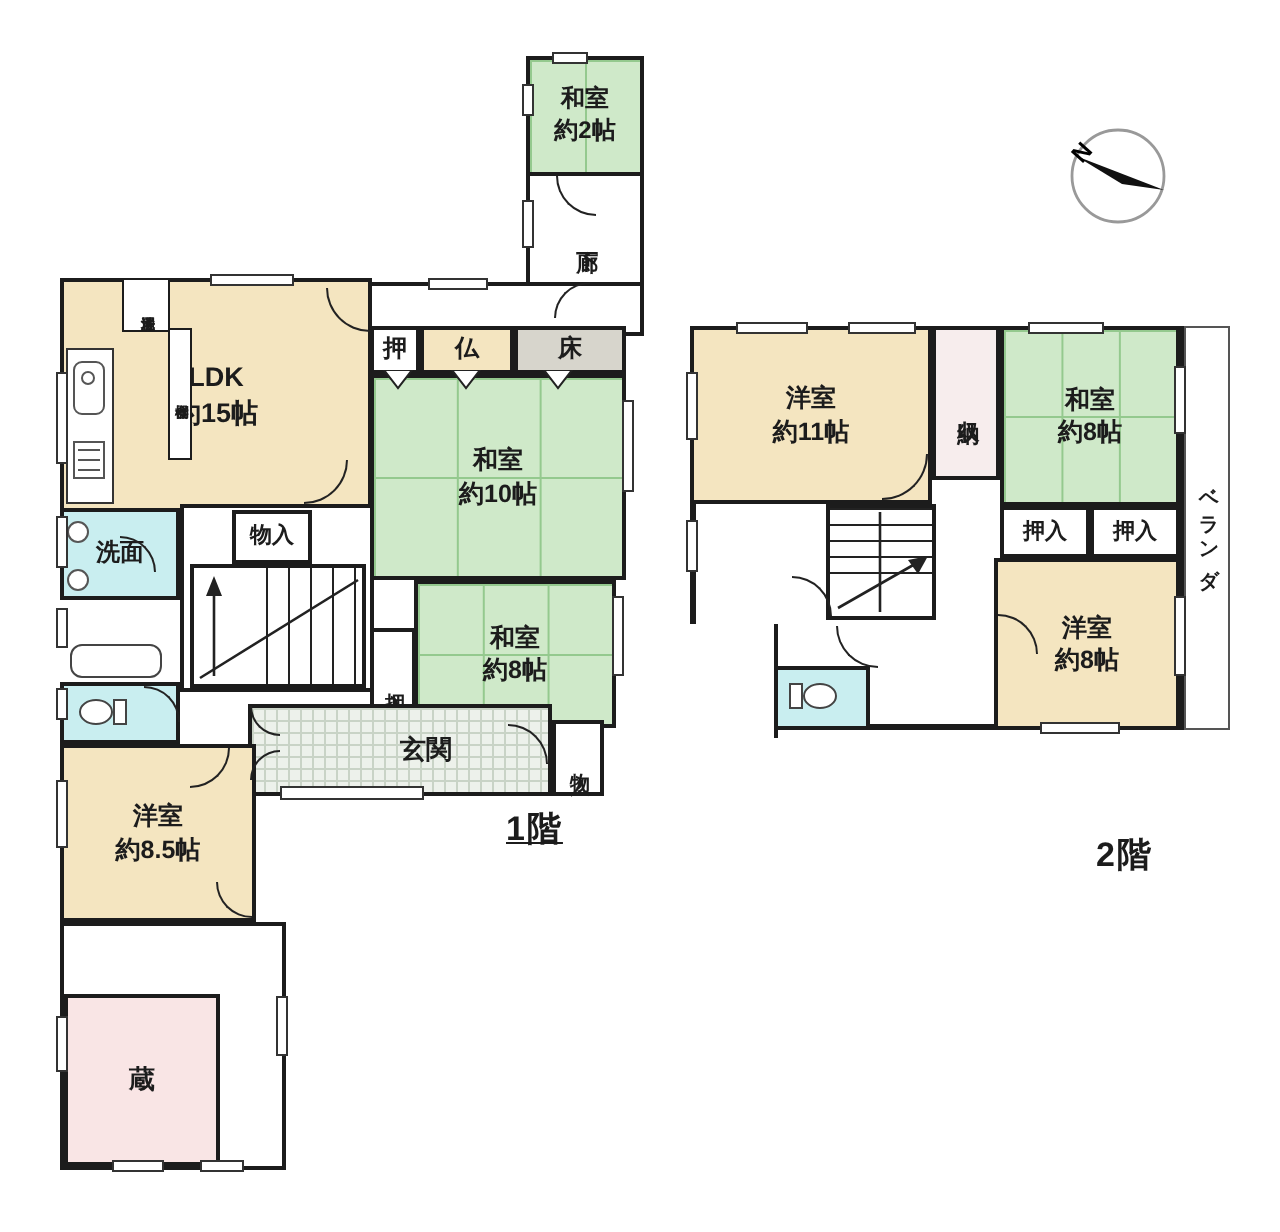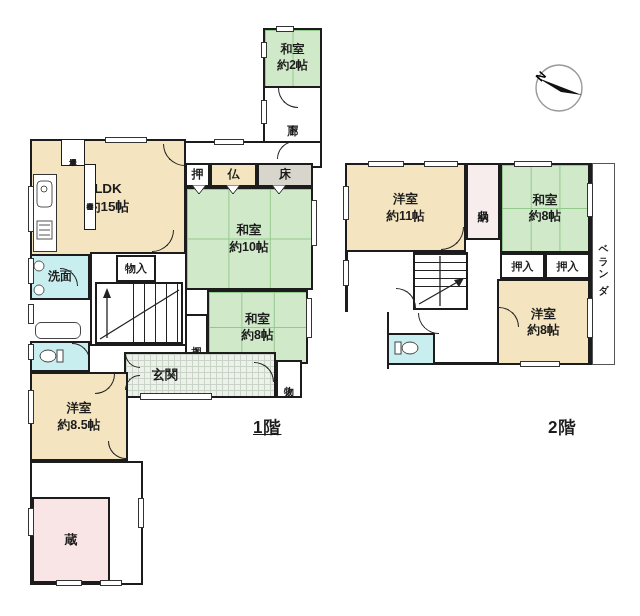--- a/index.html
+++ b/index.html
@@ -17,21 +17,21 @@
     background-size:33.4% 50%;}
   .tatami2{background-size:50% 100%;}
   .wet{background:var(--wet);}
   .pink{background:var(--pink);}
   .palepink{background:var(--pale_pink);}
   .gray{background:var(--tokonoma);}
   .white{background:#fff;}
   .genkan{background-color:var(--genkan);
     background-image:linear-gradient(to right,var(--genkan_line) 1px,transparent 1px),
                      linear-gradient(to bottom,var(--genkan_line) 1px,transparent 1px);
-    background-size:6px 6px;justify-content:flex-start;padding-left:26px;}
+    background-size:6px 6px;justify-content:center;padding-left:26px;}
   .vtext{writing-mode:vertical-rl;text-orientation:upright;letter-spacing:1px;}
   .sm{font-size:11px;}
   .xs{font-size:10px;}
   .tiny{font-size:7px;font-weight:600;letter-spacing:0;}
   .win{position:absolute;background:#fff;border:1px solid #333;box-sizing:border-box;z-index:5;}
   .door{position:absolute;box-sizing:border-box;border:0 solid #222;background:transparent;z-index:6;}
   .d-tl{border-radius:100% 0 0 0;border-width:1.4px 0 0 1.4px;}
   .d-tr{border-radius:0 100% 0 0;border-width:1.4px 1.4px 0 0;}
   .d-bl{border-radius:0 0 0 100%;border-width:0 0 1.4px 1.4px;}
   .d-br{border-radius:0 0 100% 0;border-width:0 1.4px 1.4px 0;}
@@ -167,21 +167,21 @@
         <span class="l2">約8.5帖</span>
       </div>
   </div>
 
   <div class="room white" style="left:30px;top:461px;width:113px;height:124px;"></div>
 
   <div class="room pink z4" style="left:32px;top:497px;width:78px;height:86px;font-size:13px;">
     <span>蔵</span>
   </div>
 
-  <div class="floor-label" style="left:253px;top:416px;text-decoration:underline;">1階</div>
+  <div class="floor-label" style="left:253px;top:403px;text-decoration:underline;">1階</div>
 
   <div class="room white" style="left:345px;top:163px;width:247px;height:202px;border-width:3px;"></div>
 
   <div style="position:absolute;left:342px;top:312px;width:47px;height:57px;background:#fff;
        border-right:2px solid var(--wall);box-sizing:border-box;z-index:2;"></div>
 
   <div class="room wood z4" style="left:345px;top:163px;width:121px;height:89px;">
     <div>
         <span class="l1">洋室</span>
         <span class="l2">約11帖</span>

